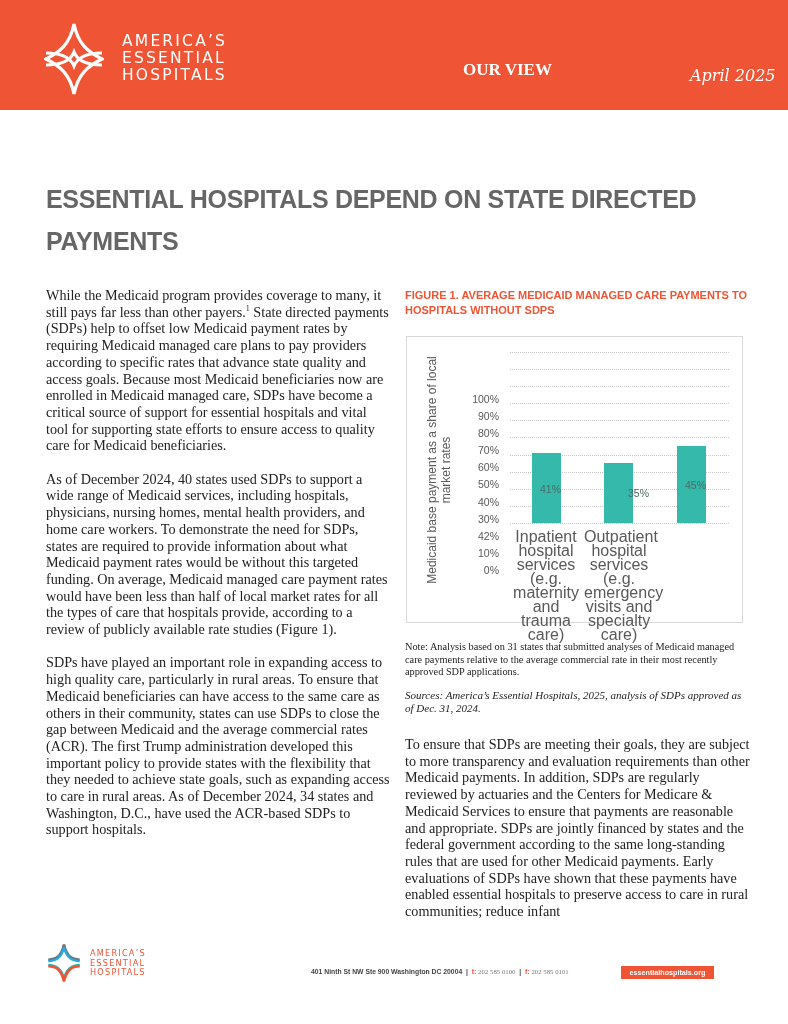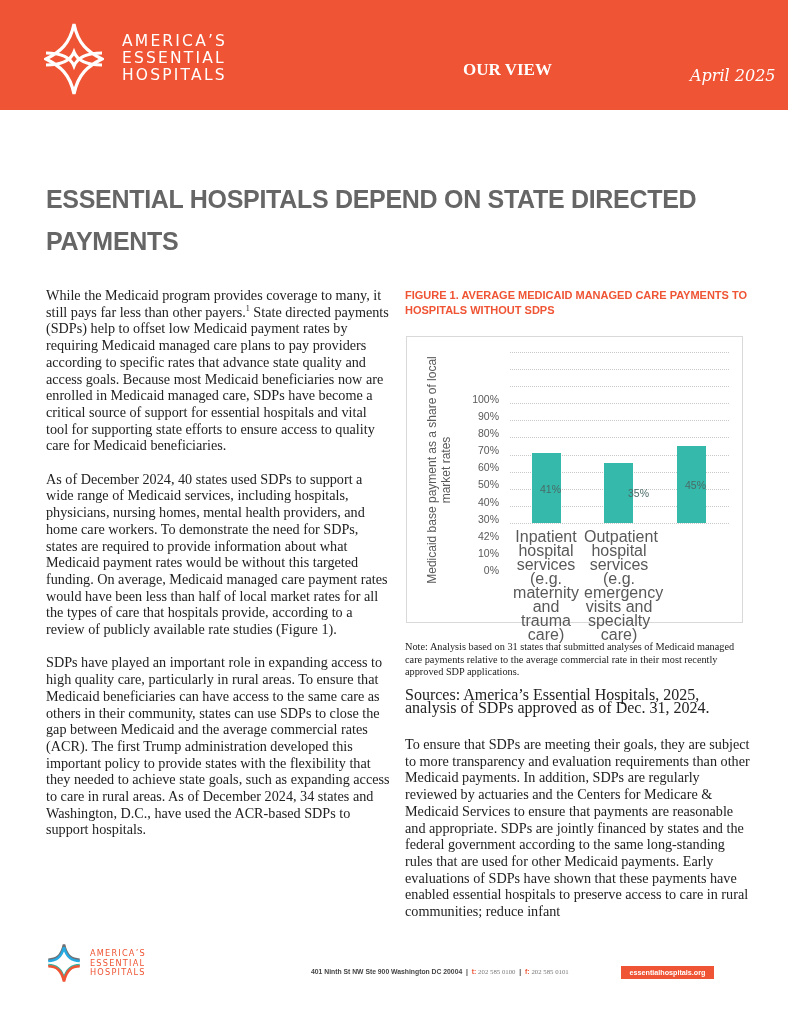--- a/index.html
+++ b/index.html
@@ -25,21 +25,21 @@
   .chart-box { position: absolute; left: 406px; top: 336px; width: 337px; height: 287px; border: 1px solid #d9d9d9; background: #fff; }
   .ylabel { position: absolute; left: 11px; top: 10px; width: 42px; height: 245px; }
   .ylabel-inner { position: absolute; left: 50%; top: 50%; width: 245px; transform: translate(-50%, -50%) rotate(-90deg); text-align: center; font-family: "Liberation Sans", sans-serif; font-size: 12px; line-height: 14px; color: #595959; }
   .tick { position: absolute; right: 243px; width: 40px; text-align: right; font-family: "Liberation Sans", sans-serif; font-size: 10.5px; color: #595959; margin-top: 48px; }
   .grid { position: absolute; left: 103px; width: 219px; height: 0; border-top: 1px dotted #c8c8c8; }
   .bar { position: absolute; width: 29px; background: #35b9ab; }
   .bar-label { position: absolute; width: 29px; text-align: center; font-family: "Liberation Sans", sans-serif; font-size: 10.5px; color: #4a6b66; padding-left: 8px; }
   .cat { position: absolute; width: 70px; text-align: center; font-family: "Liberation Sans", sans-serif; font-size: 16px; line-height: 14px; color: #595959; }
 
   .note { position: absolute; left: 405px; top: 641px; width: 345px; font-family: "Liberation Serif", serif; font-size: 10.3px; line-height: 12.5px; color: #222; }
-  .sources { position: absolute; left: 405px; top: 689px; width: 345px; font-family: "Liberation Serif", serif; font-size: 16px; line-height: 12.5px; color: #222; }
+  .sources { position: absolute; left: 405px; top: 689px; width: 345px; font-family: "Liberation Serif", serif; font-size: 11px; line-height: 12.5px; color: #222; font-style: italic; }
   .col-right-body { position: absolute; left: 405px; top: 736px; width: 345px; }
 
   .footer-logo { position: absolute; left: 44px; top: 942px; width: 40px; height: 42px; }
   .footer-logo-text { position: absolute; left: 90px; top: 949px; color: #ef5434; font-family: "DejaVu Sans", sans-serif; font-size: 8.2px; letter-spacing: 1.2px; line-height: 9.5px; }
   .footer-addr { position: absolute; left: 311px; top: 968px; font-family: "Liberation Sans", sans-serif; font-size: 6.8px; color: #444; white-space: nowrap; font-weight: bold; }
   .footer-addr .accent { color: #ef5434; }
   .footer-addr .num { font-family: "Liberation Serif", serif; font-weight: normal; color: #777; }
   .footer-url { position: absolute; left: 621px; top: 966px; width: 93px; height: 13px; background: #ef5434; color: #fff; font-family: "Liberation Sans", sans-serif; font-size: 7.2px; font-weight: bold; text-align: center; line-height: 13px; }
 </style>
 </head>

